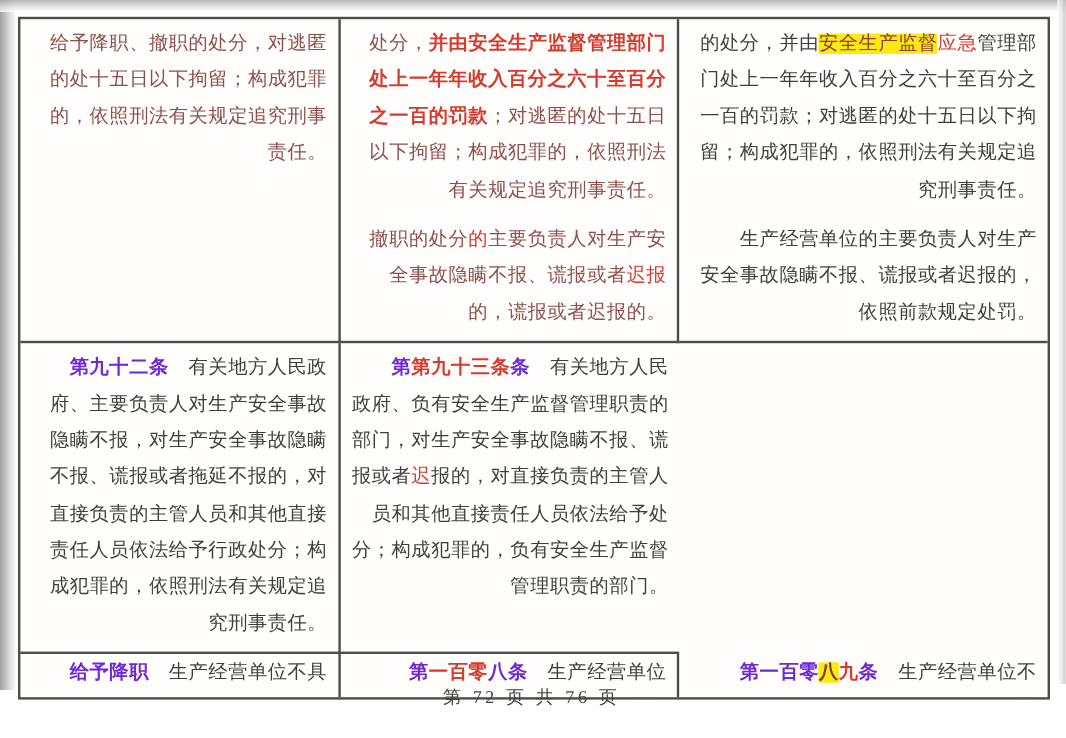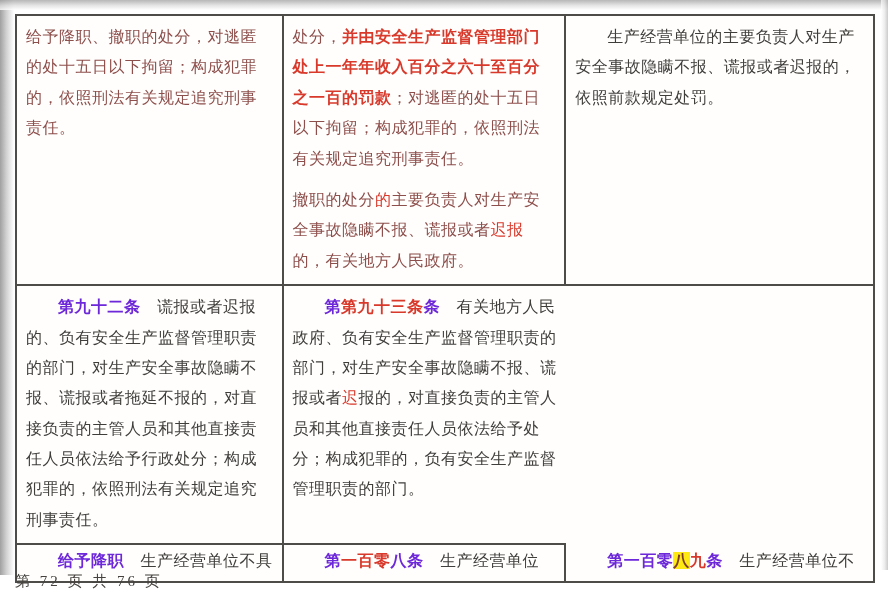--- a/index.html
+++ b/index.html
@@ -24,20 +24,21 @@
     position: absolute; right: 0; top: 0; width: 7px; height: 570px;
     background: linear-gradient(to left, #b5b5b5 0%, #e6e6e6 50%, #ffffff 100%);
     opacity: .7;
   }
 
   .law-table {
     position: absolute; left: 15px; top: 14px;
     width: 856px;
     border: 2px solid #4e4c49;
     background: #fffefd;
+    text-align: right;
   }
   .row {
     display: grid;
     grid-template-columns: 266fr 282fr 306fr;
   }
   .cell {
     padding: 6px 9px 8px 9px;
     font-size: 16px;
     line-height: 1.9;
     letter-spacing: 0.5px;
@@ -59,48 +60,50 @@
   .run-d    { color: #403e3b; }                                   
   .run-r    { color: #d8392b; }                                   
   .run-br   { color: #d8392b; font-weight: 700; }                 
   .run-bd   { color: #6d28d9; font-weight: 700; }                 
   .run-hl   { background: #ffe912; color: #8a4038; }              
   .run-hlbr { background: #ffe912; color: #cf3526; font-weight: 700; }
   .run-hlbd { background: #ffe912; color: #7c3c30; font-weight: 700; }
 
   .page-footer {
     position: absolute; left: 15px; top: 572px; width: 856px;
+    text-align: center;
     font-size: 15px;
     color: #44413e;
     letter-spacing: 3px;
   }
 </style>
 </head>
 <body>
 
 <div class="edge-left"></div>
 <div class="edge-top"></div>
 <div class="edge-right"></div>
 
 <div class="law-table">
     <div class="row row-0">
       <div class="cell col-0">
         <p class="para"><span class="run-m">给予降职、撤职的处分，对逃匿的处十五日以下拘留；构成犯罪的，依照刑法有关规定追究刑事责任。</span></p>
       </div>
       <div class="cell col-1">
         <p class="para"><span class="run-m">处分，</span><span class="run-br">并由安全生产监督管理部门处上一年年收入百分之六十至百分之一百的罚款</span><span class="run-m">；对逃匿的处十五日以下拘留；构成犯罪的，依照刑法有关规定追究刑事责任。</span></p>
-        <p class="para"><span class="run-m">撤职的处分</span><span class="run-r">的</span><span class="run-m">主要负责人对生产安全事故隐瞒不报、谎报或者</span><span class="run-r">迟报</span><span class="run-m">的，有关地方人民政府。</span></p>
+        <p class="para"><span class="run-m">撤职的处分</span><span class="run-r">的</span><span class="run-m">主要负责人对生产安全事故隐瞒不报、谎报或者</span><span class="run-r">迟报</span><span class="run-m">的，谎报或者迟报的。</span></p>
       </div>
       <div class="cell col-2">
+        <p class="para"><span class="run-d">的处分，并由</span><span class="run-hl">安全生产监督</span><span class="run-r">应急</span><span class="run-d">管理部门处上一年年收入百分之六十至百分之一百的罚款；对逃匿的处十五日以下拘留；构成犯罪的，依照刑法有关规定追究刑事责任。</span></p>
         <p class="para indent"><span class="run-d">生产经营单位的主要负责人对生产安全事故隐瞒不报、谎报或者迟报的，依照前款规定处罚。</span></p>
       </div>
     </div>
     <div class="row row-1">
       <div class="cell col-0">
-        <p class="para indent"><span class="run-bd">第九十二条</span><span class="run-d">　谎报或者迟报的、负有安全生产监督管理职责的部门，对生产安全事故隐瞒不报、谎报或者拖延不报的，对直接负责的主管人员和其他直接责任人员依法给予行政处分；构成犯罪的，依照刑法有关规定追究刑事责任。</span></p>
+        <p class="para indent"><span class="run-bd">第九十二条</span><span class="run-d">　有关地方人民政府、主要负责人对生产安全事故隐瞒不报，对生产安全事故隐瞒不报、谎报或者拖延不报的，对直接负责的主管人员和其他直接责任人员依法给予行政处分；构成犯罪的，依照刑法有关规定追究刑事责任。</span></p>
       </div>
       <div class="cell col-1">
         <p class="para indent"><span class="run-bd">第</span><span class="run-br">第九十三条</span><span class="run-bd">条</span><span class="run-d">　有关地方人民政府、负有安全生产监督管理职责的部门，对生产安全事故隐瞒不报、谎报或者</span><span class="run-r">迟</span><span class="run-d">报的，对直接负责的主管人员和其他直接责任人员依法给予处分；构成犯罪的，负有安全生产监督管理职责的部门。</span></p>
       </div>
     </div>
     <div class="row row-2">
       <div class="cell col-0">
         <p class="para indent"><span class="run-bd">给予降职</span><span class="run-d">　生产经营单位不具</span></p>
       </div>
       <div class="cell col-1">

